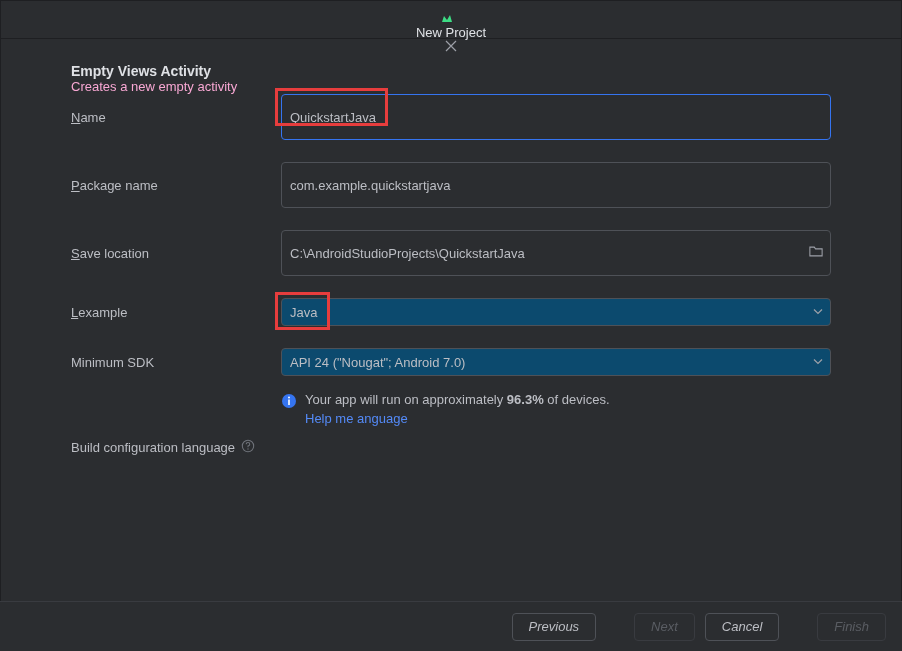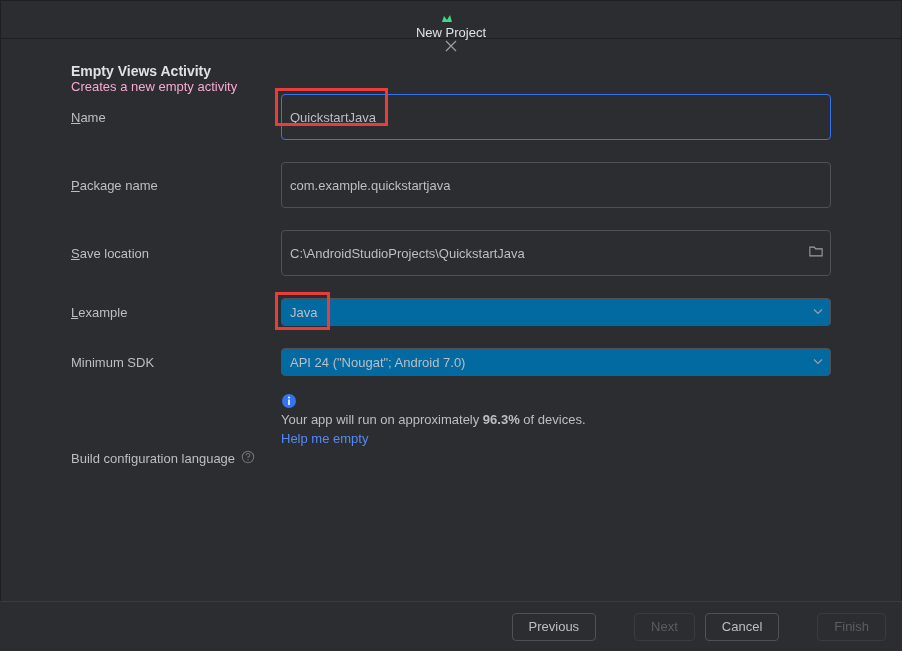--- a/index.html
+++ b/index.html
@@ -92,21 +92,21 @@
       position: absolute;
       right: 8px;
       top: 50%;
       transform: translateY(-50%);
       color: #9da0a8;
       cursor: pointer;
     }
     .select {
       width: 100%;
       height: 28px;
-      background: #0369a1;
+      background: #0c4a6e;
       border: 1px solid #4e5157;
       border-radius: 4px;
       padding: 0 28px 0 8px;
       color: #bcbec4;
       font-size: 13px;
       outline: none;
       appearance: none;
       position: relative;
       display: flex;
       align-items: center;
@@ -126,22 +126,21 @@
     .red-box {
       border: 3px solid #e73d3d;
       position: absolute;
       pointer-events: none;
     }
     .info-row {
       display: flex;
       align-items: flex-start;
       margin-left: 210px;
       margin-top: -6px;
-      margin-bottom: 4px;
-      flex-direction: column;
+      margin-bottom: 13px;
     }
     .info-icon {
       margin-right: 8px;
       flex-shrink: 0;
       margin-top: 1px;
     }
     .link {
       color: #548af7;
       cursor: pointer;
       display: inline-block;
@@ -171,20 +170,21 @@
       padding: 0 16px;
       background: #2b2d30;
       border: 1px solid #4e5157;
       border-radius: 4px;
       color: #bcbec4;
       font-size: 13px;
       cursor: pointer;
       display: flex;
       align-items: center;
       justify-content: center;
+      font-style: italic;
     }
     .btn.disabled {
       color: #5a5d63;
       border-color: #393b40;
       cursor: default;
       margin-left: 28px;
     }
     .name-wrapper {
       position: relative;
     }
@@ -283,21 +283,21 @@
   <div class="info-row">
     <span class="info-icon">
       <svg width="16" height="16" viewBox="0 0 16 16">
         <circle cx="8" cy="8" r="7" fill="#3574f0"></circle>
         <circle cx="8" cy="4.5" r="1" fill="#fff"></circle>
         <rect x="7.2" y="6.5" width="1.6" height="5.5" fill="#fff"></rect>
       </svg>
     </span>
     <div>
       <span>Your app will run on approximately </span><b>96.3%</b><span> of devices.</span><br>
-      <span class="link">Help me empty</span>
+      <span class="link">Help me anguage</span>
     </div>
   </div>
 
   <div class="form-row">
     <div class="form-label">
       <span>Build configuration language</span>
       <span class="help-icon">
         <svg width="14" height="14" viewBox="0 0 16 16">
           <circle cx="8" cy="8" r="6.5" fill="none" stroke="currentColor" stroke-width="1.2"></circle>
           <path d="M6 6 Q6 4 8 4 Q10 4 10 6 Q10 7.5 8 8 L8 9.5" fill="none" stroke="currentColor" stroke-width="1.2"></path>

